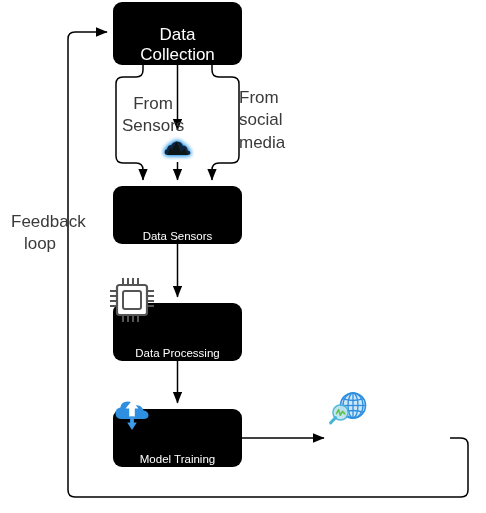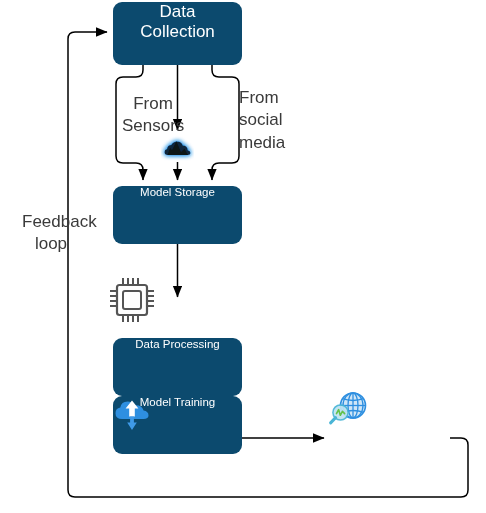--- a/index.html
+++ b/index.html
@@ -23,24 +23,24 @@
   #edges-layer {
     position: absolute;
     left: 0; top: 0;
     width: 486px;
     height: 513px;
     pointer-events: none;
   }
   .node-box {
     position: absolute;
     box-sizing: border-box;
-    background: #0c4a6e;
+    background: #000000;
     border-radius: 9px;
     display: flex;
-    align-items: flex-start;
+    align-items: flex-end;
     justify-content: center;
     text-align: center;
     color: #ffffff;
     line-height: 1.18;
     user-select: none;
   }
   .node-label {
     display: block;
     padding: 0 6px;
     white-space: pre-line;
@@ -49,24 +49,23 @@
     left: 113px; top: 2px; width: 129px; height: 63px;
     font-size: 17px;
   }
   #node-data-storage {
     left: 113px; top: 186px; width: 129px; height: 58px;
     font-size: 11.5px;
   }
   #node-data-processing {
     left: 113px; top: 303px; width: 129px; height: 58px;
     font-size: 11.5px;
-    margin-top: 35px;
   }
   #node-model-training {
-    left: 113px; top: 396px; width: 129px; height: 58px;
+    left: 113px; top: 409px; width: 129px; height: 58px;
     font-size: 11.5px;
   }
   #node-continuous-monitoring {
     left: 330px; top: 409px; width: 120px; height: 58px;
     font-size: 11.5px;
   }
   .edge-text {
     position: absolute;
     color: #3a3a3a;
     font-size: 17px;
@@ -78,21 +77,21 @@
     left: 122px; top: 93px;
     width: 62px;
     text-align: center;
   }
   #label-from-social {
     left: 239px; top: 87px;
     width: 60px;
     text-align: left;
   }
   #label-feedback-loop {
-    left: 22px; top: 211px;
+    left: 11px; top: 211px;
     width: 58px;
     text-align: center;
   }
   .deco-icon {
     position: absolute;
     pointer-events: none;
   }
   #icon-cloud-data {
     left: 161px; top: 131px; width: 33px; height: 33px;
   }
@@ -136,21 +135,21 @@
     <path d="M450,438 L461,438 Q468,438 468,445 L468,490 Q468,497 461,497
              L75,497 Q68,497 68,490 L68,39 Q68,32 75,32 L107,32" stroke="#000000" stroke-width="1.5" fill="none" marker-end="url(#arrowhead)"></path>
   </svg>
 
   <div class="node-box" id="node-data-collection">
     <span class="node-label">Data
 Collection</span>
   </div>
 
   <div class="node-box" id="node-data-storage">
-    <span class="node-label">Model Storage</span>
+    <span class="node-label">Data Sensors</span>
   </div>
 
   <div class="node-box" id="node-data-processing">
     <span class="node-label">Data Processing</span>
   </div>
 
   <div class="node-box" id="node-model-training">
     <span class="node-label">Model Training</span>
   </div>
 

